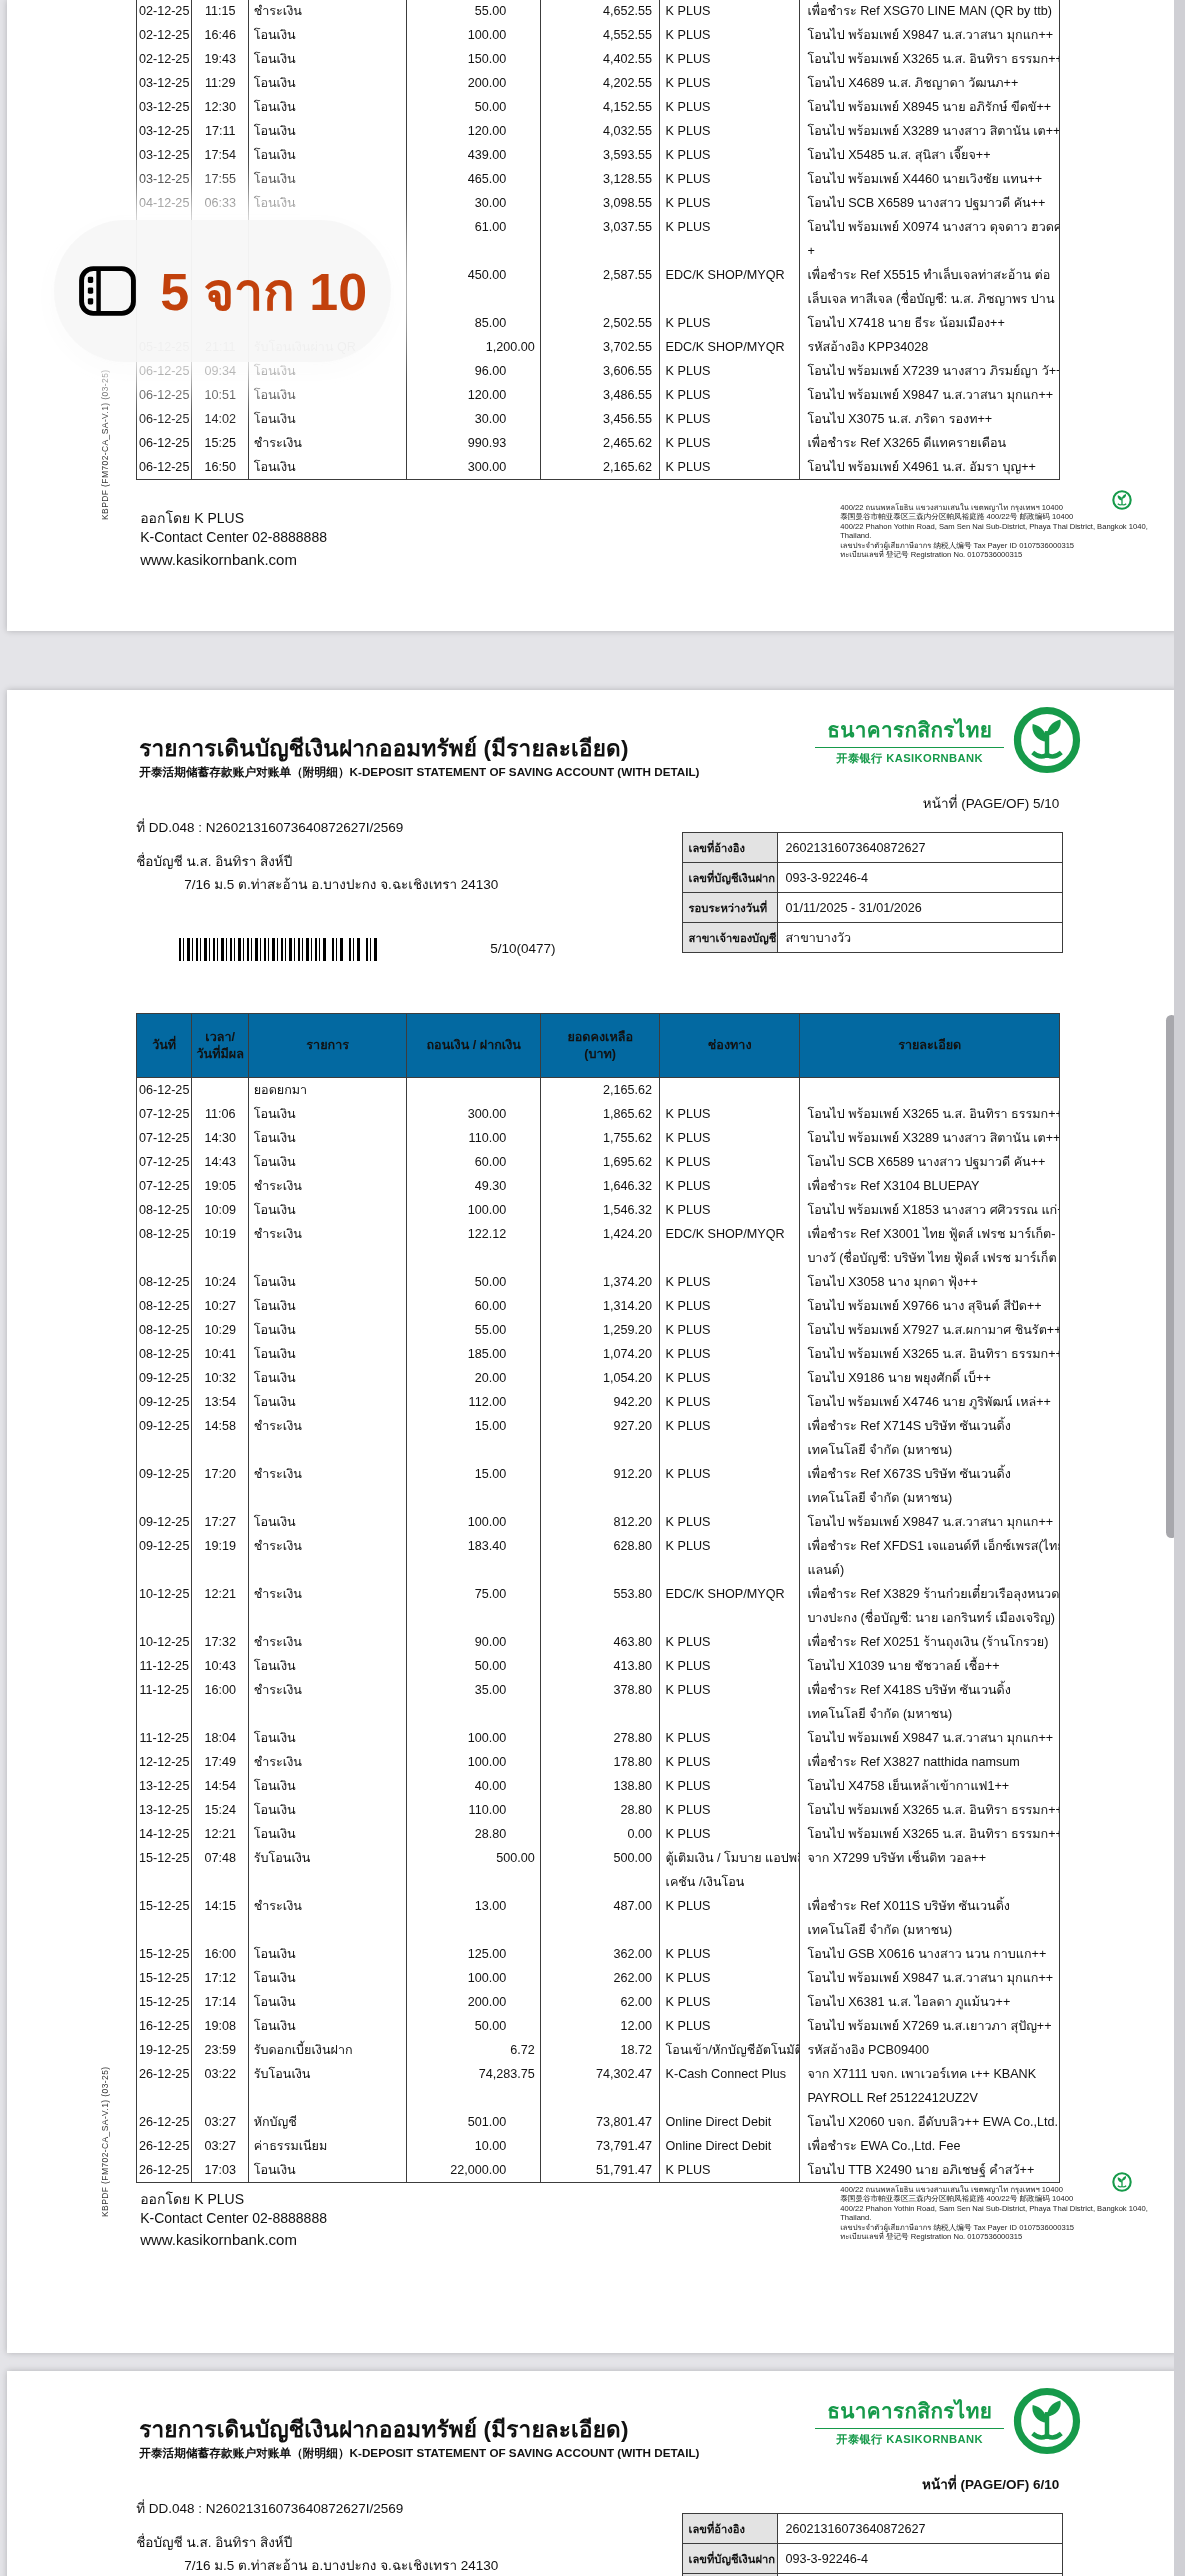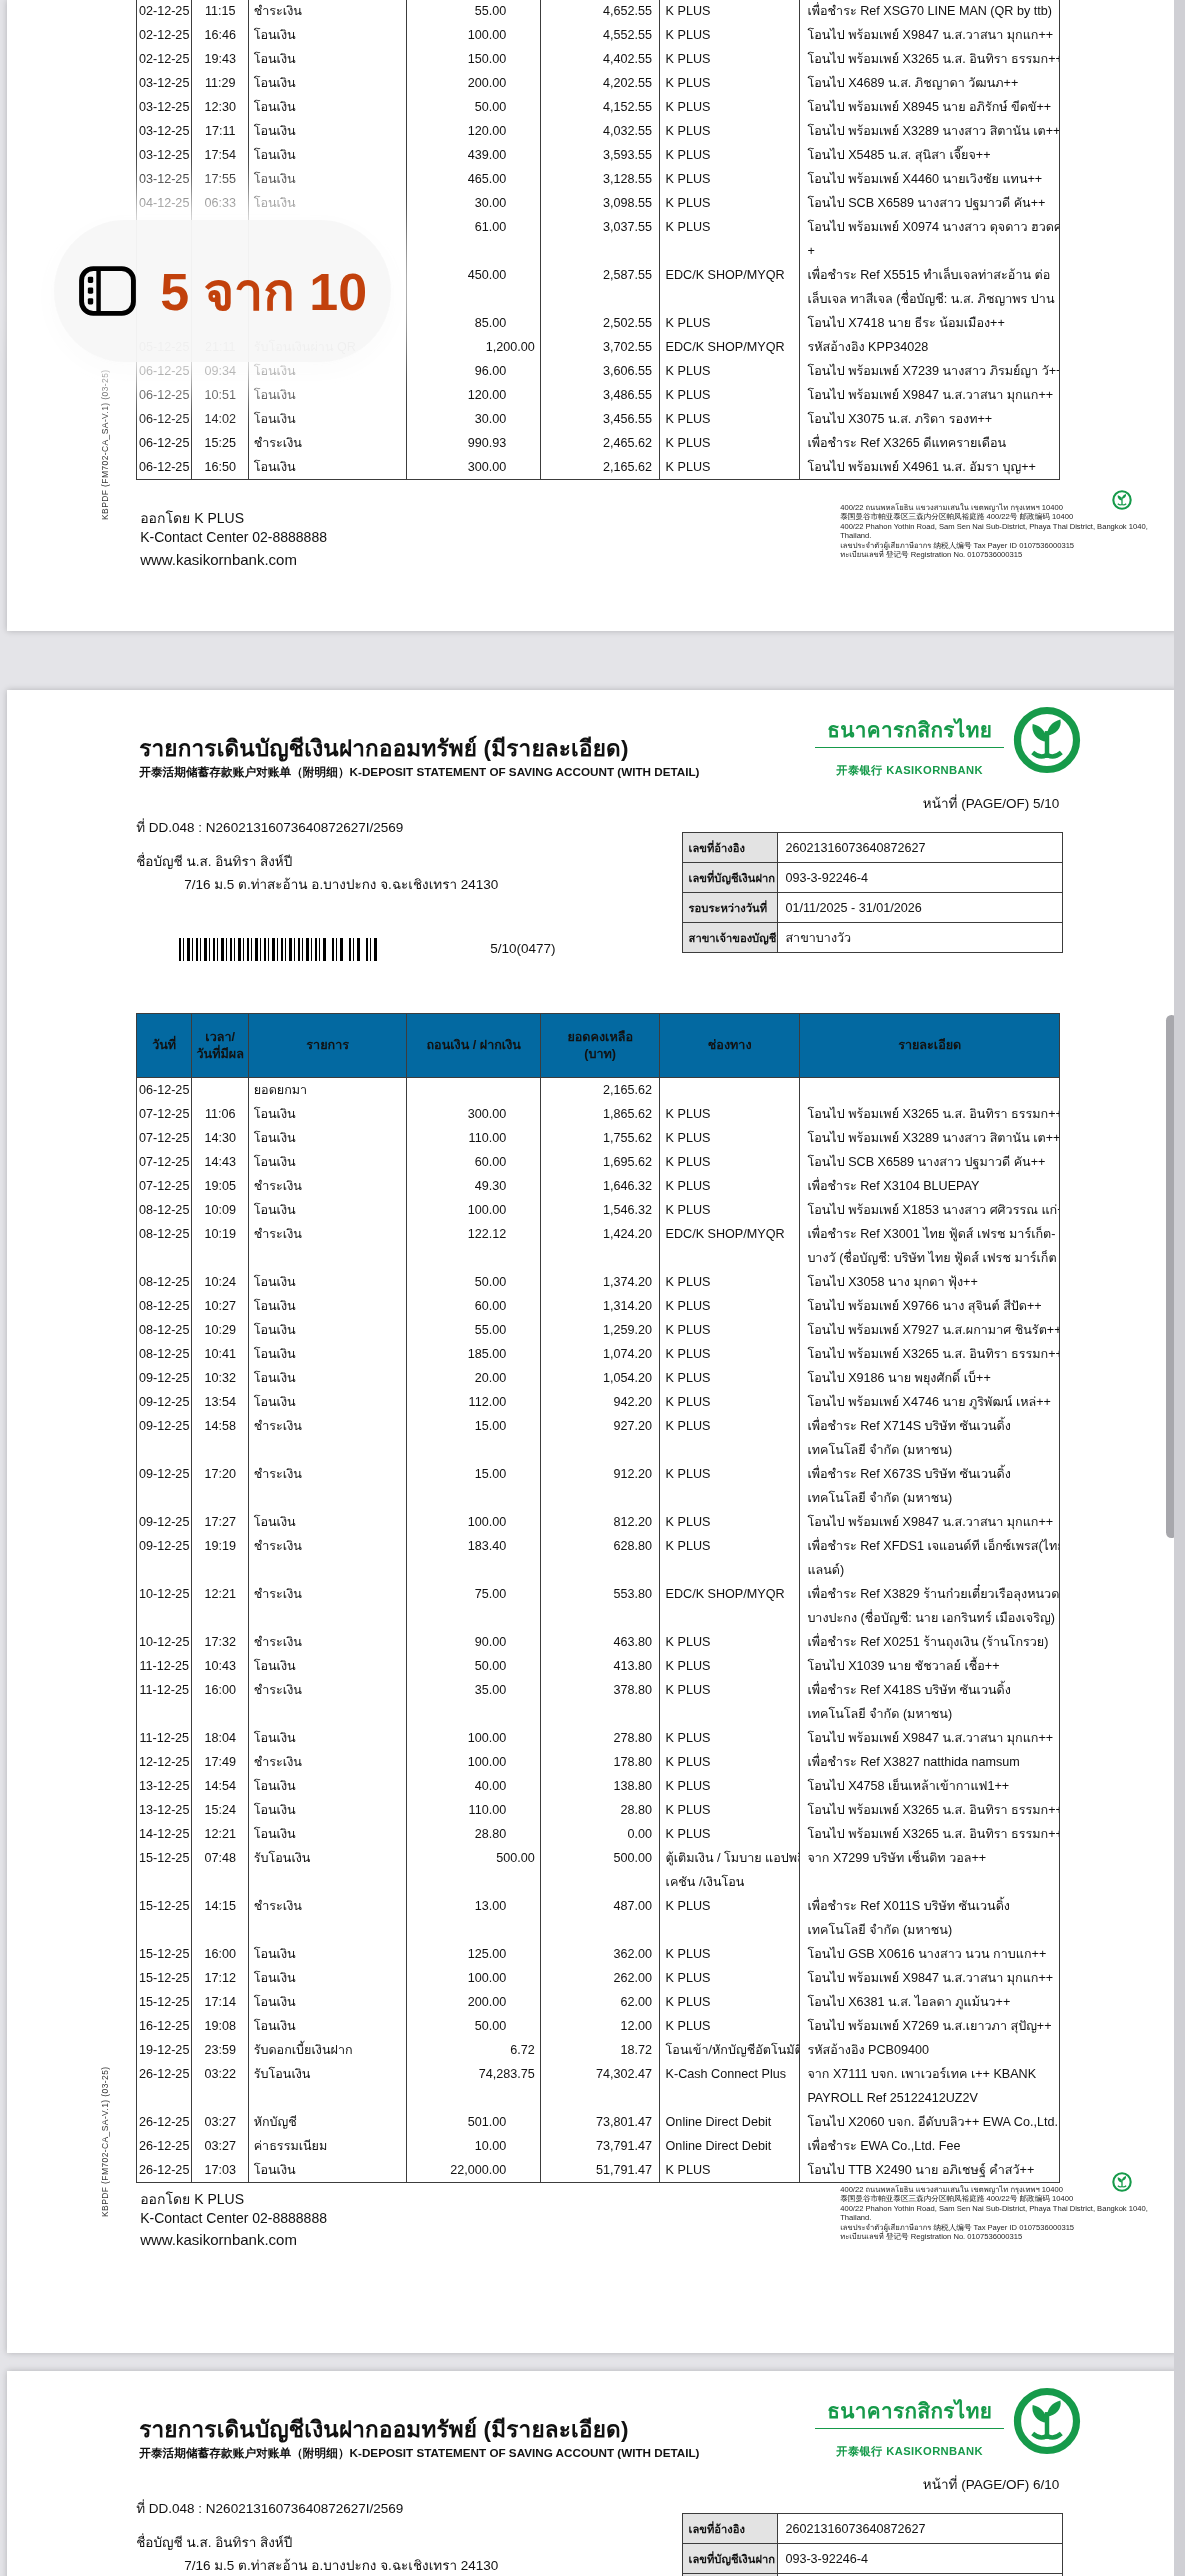--- a/index.html
+++ b/index.html
@@ -26,21 +26,21 @@
   .c-det{padding-left:7.2px;white-space:pre;font-size:12px;}
 
   
   .doc-title{position:absolute;font-size:22.5px;font-weight:bold;letter-spacing:0.2px;}
   .doc-sub{position:absolute;font-size:11.7px;font-weight:bold;}
   .page-of{position:absolute;font-size:13.5px;text-align:right;width:269px;}
   .doc-line{position:absolute;font-size:13.5px;}
   .addr-line{position:absolute;font-size:13.5px;}
   .bank-name{position:absolute;text-align:center;color:#169a4a;}
   .bank-name .th{font-size:20.7px;font-weight:bold;border-bottom:1.8px solid #169a4a;padding-bottom:0.9px;letter-spacing:0.4px;}
-  .bank-name .cn{font-size:11.2px;font-weight:bold;margin-top:15px;letter-spacing:0.4px;}
+  .bank-name .cn{font-size:11.2px;font-weight:bold;margin-top:3px;letter-spacing:0.4px;}
 
   
   .ref{position:absolute;width:379px;border:1.3px solid #3c3c3c;background:#fff;}
   .ref-row{display:grid;grid-template-columns:95px 284px;border-bottom:1.3px solid #3c3c3c;height:29px;}
   .ref-row:last-child{border-bottom:none;}
   .ref-label{background:#e3e3e3;border-right:1.3px solid #3c3c3c;font-weight:bold;font-size:11.2px;
              display:flex;align-items:center;padding-left:5.4px;}
   .ref-val{font-size:12.6px;display:flex;align-items:center;padding-left:7.2px;}
 
   .barcode{position:absolute;width:198px;height:23.4px;
@@ -692,21 +692,21 @@
           <circle cx="38" cy="38" r="33" fill="none" stroke="#169a4a" stroke-width="8"></circle>
           <path d="M38 58 C38 46 38 38 38 28" stroke="#169a4a" stroke-width="5" fill="none"></path>
           <path d="M38 40 C27 39 20 30 22 20 C32 22 38 30 38 40 Z" fill="#169a4a"></path>
           <path d="M38 33 C48 32 55 24 53 15 C44 17 38 24 38 33 Z" fill="#169a4a"></path>
           <path d="M22 52 Q30 59 37 55" stroke="#169a4a" stroke-width="5" fill="none"></path>
           <path d="M39 55 Q46 59 54 52" stroke="#169a4a" stroke-width="5" fill="none"></path>
         </svg></div>
 
     <div class="doc-title" style="left:132px;top:40px;">รายการเดินบัญชีเงินฝากออมทรัพย์ (มีรายละเอียด)</div>
     <div class="doc-sub" style="left:132px;top:75px;">开泰活期储蓄存款账户对账单（附明细）K-DEPOSIT STATEMENT OF SAVING ACCOUNT (WITH DETAIL)</div>
-    <div class="page-of" style="left:783px;top:102px;">หน้าที่ (PAGE/OF) 6/10</div>
+    <div class="page-of" style="left:783px;top:102px;font-weight:bold;">หน้าที่ (PAGE/OF) 6/10</div>
 
     <div class="doc-line" style="left:129px;top:126px;">ที่ DD.048 : N26021316073640872627I/2569</div>
     <div class="doc-line" style="left:129px;top:160px;">ชื่อบัญชี  น.ส. อินทิรา สิงห์ปี</div>
     <div class="addr-line" style="left:177px;top:183px;">7/16 ม.5 ต.ท่าสะอ้าน อ.บางปะกง จ.ฉะเชิงเทรา 24130</div>
 
     <div class="ref" style="left:675px;top:142px;">
         <div class="ref-row">
           <div class="ref-label">เลขที่อ้างอิง</div>
           <div class="ref-val">26021316073640872627</div>
         </div>

